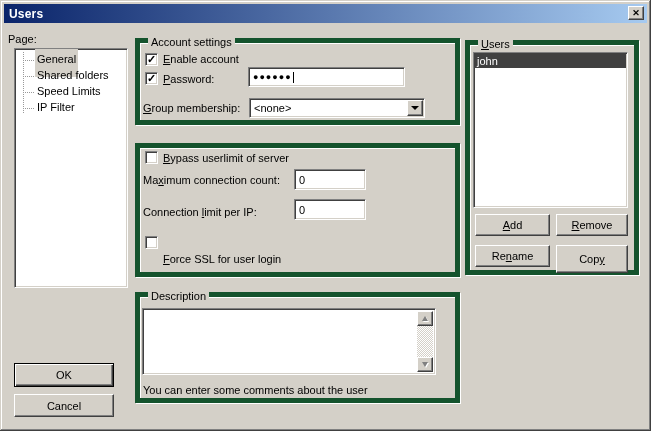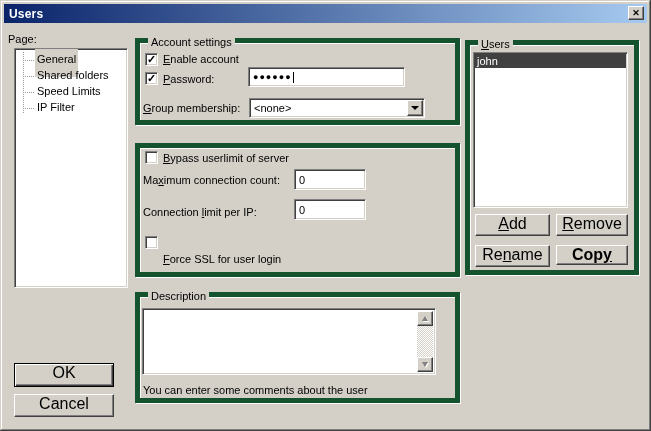--- a/index.html
+++ b/index.html
@@ -79,22 +79,22 @@
   .scroll-track{position:absolute;left:0;top:15px;bottom:15px;width:16px;
     background:repeating-conic-gradient(#fff 0% 25%, #d4d0c8 0% 50%);background-size:2px 2px;}
   .tri-up{width:0;height:0;border-left:3px solid transparent;border-right:3px solid transparent;border-bottom:5px solid #808080;filter:drop-shadow(1px 1px 0 #fff);}
   .tri-down{width:0;height:0;border-left:3px solid transparent;border-right:3px solid transparent;border-top:5px solid #808080;filter:drop-shadow(1px 1px 0 #fff);}
   .userlist{position:absolute;left:473px;top:52px;width:155px;height:156px;padding:1px;overflow:hidden;}
   .list-row{height:14px;line-height:14px;padding:0 2px;cursor:default;}
   .list-row.selected{background:#404040;color:#fff;}
   .pushbtn{
     position:absolute;background:#d4d0c8;border:1px solid;border-color:#fff #404040 #404040 #fff;
     box-shadow: inset -1px -1px 0 #808080, inset 1px 1px 0 #d4d0c8;
-    font-family:"Liberation Sans",sans-serif;font-size:16px;color:#000;
-    display:flex;justify-content:center;padding:0;cursor:default;
+    font-family:"Liberation Sans",sans-serif;font-size:11px;color:#000;
+    display:flex;align-items:center;justify-content:center;padding:0;cursor:default;
   }
   .pushbtn.default{
     border:1px solid #000;
     box-shadow: inset 1px 1px 0 #fff, inset -1px -1px 0 #404040, inset -2px -2px 0 #808080;
   }
   u{text-decoration:underline;}
 </style>
 </head>
 <body>
 
@@ -192,21 +192,21 @@
   </div>
   <button class="pushbtn" style="left:475px;top:214px;width:75px;height:22px;">
     <span><u>A</u>dd</span>
   </button>
   <button class="pushbtn" style="left:556px;top:214px;width:72px;height:22px;">
     <span><u>R</u>emove</span>
   </button>
   <button class="pushbtn" style="left:475px;top:245px;width:75px;height:22px;">
     <span>Re<u>n</u>ame</span>
   </button>
-  <button class="pushbtn" style="left:556px;top:245px;width:72px;height:20px;font-weight:bold;">
+  <button class="pushbtn" style="left:556px;top:245px;width:72px;height:28px;">
     <span>Cop<u>y</u></span>
   </button>
 
   <button class="pushbtn default" style="left:14px;top:363px;width:100px;height:24px;">
     <span>OK</span>
   </button>
   <button class="pushbtn" style="left:14px;top:394px;width:100px;height:23px;">
     <span>Cancel</span>
   </button>
 

